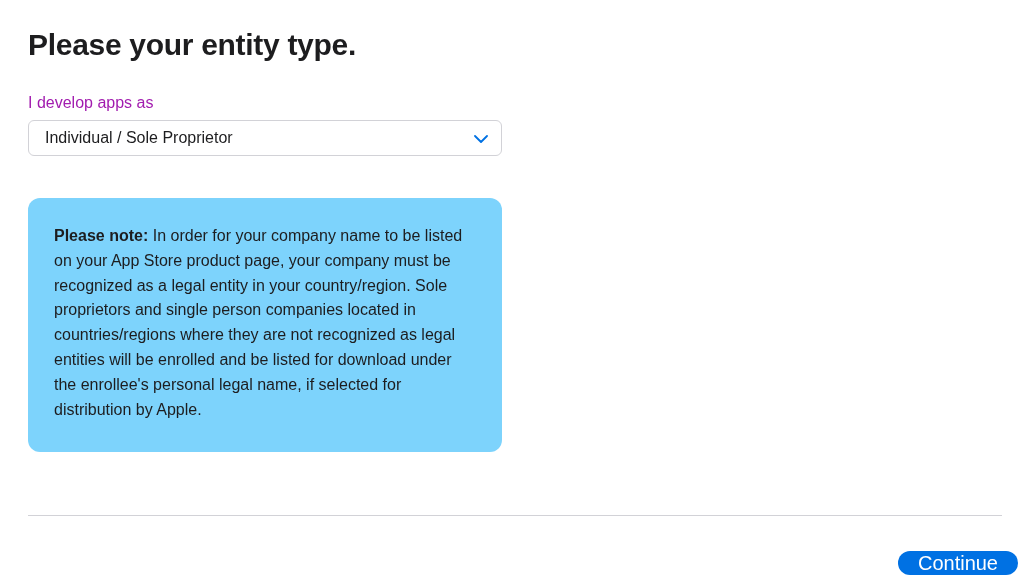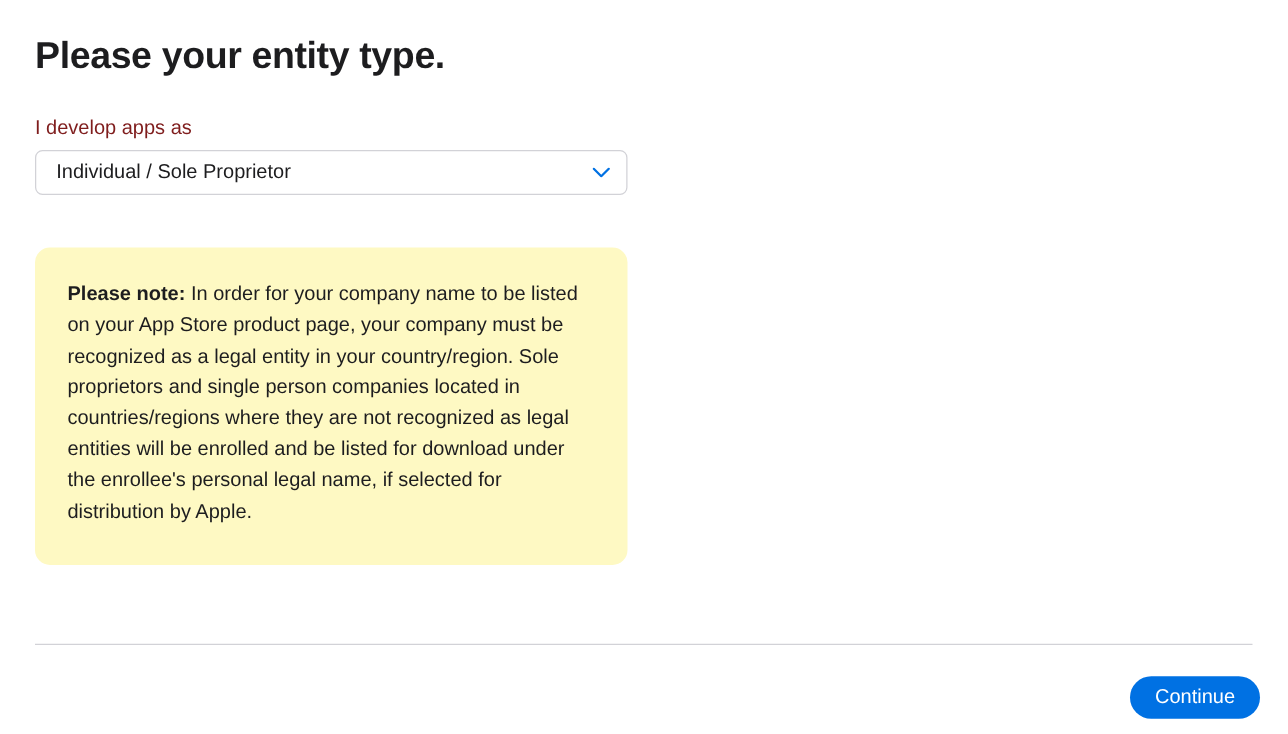--- a/index.html
+++ b/index.html
@@ -18,21 +18,21 @@
     }
     .heading {
       font-size: 30px;
       font-weight: 600;
       letter-spacing: -0.01em;
       margin-bottom: 32px;
     }
     .field-label {
       font-size: 16px;
       font-weight: 400;
-      color: #7f1d1d;
+      color: #a21caf;
       margin-bottom: 8px;
       display: block;
     }
     .select-wrapper {
       position: relative;
       width: 474px;
       margin-bottom: 42px;
     }
     .select {
       width: 100%;
@@ -51,49 +51,49 @@
     }
     .chevron {
       position: absolute;
       right: 14px;
       top: 50%;
       transform: translateY(-50%);
       pointer-events: none;
     }
     .note-box {
       width: 474px;
-      background: #fef9c3;
+      background: #7dd3fc;
       border-radius: 12px;
       padding: 26px 26px 30px 26px;
       font-size: 16px;
       line-height: 1.55;
       color: #1d1d1f;
     }
     .note-label {
       font-weight: 600;
     }
     .divider {
       position: absolute;
       left: 28px;
       right: 28px;
       top: 515px;
       height: 1px;
       background: #d2d2d7;
     }
     .continue-btn {
       position: absolute;
-      right: 22px;
+      right: 12px;
       bottom: 12px;
       background: #0071e3;
       color: #ffffff;
       border: none;
       border-radius: 18px;
-      height: 34px;
+      height: 24px;
       padding: 0 20px;
-      font-size: 16px;
+      font-size: 20px;
       font-weight: 400;
       cursor: pointer;
     }
   </style>
 </head>
 <body>
 
 <h1 class="heading">Please your entity type.</h1>
 
 <label class="field-label">I develop apps as</label>

